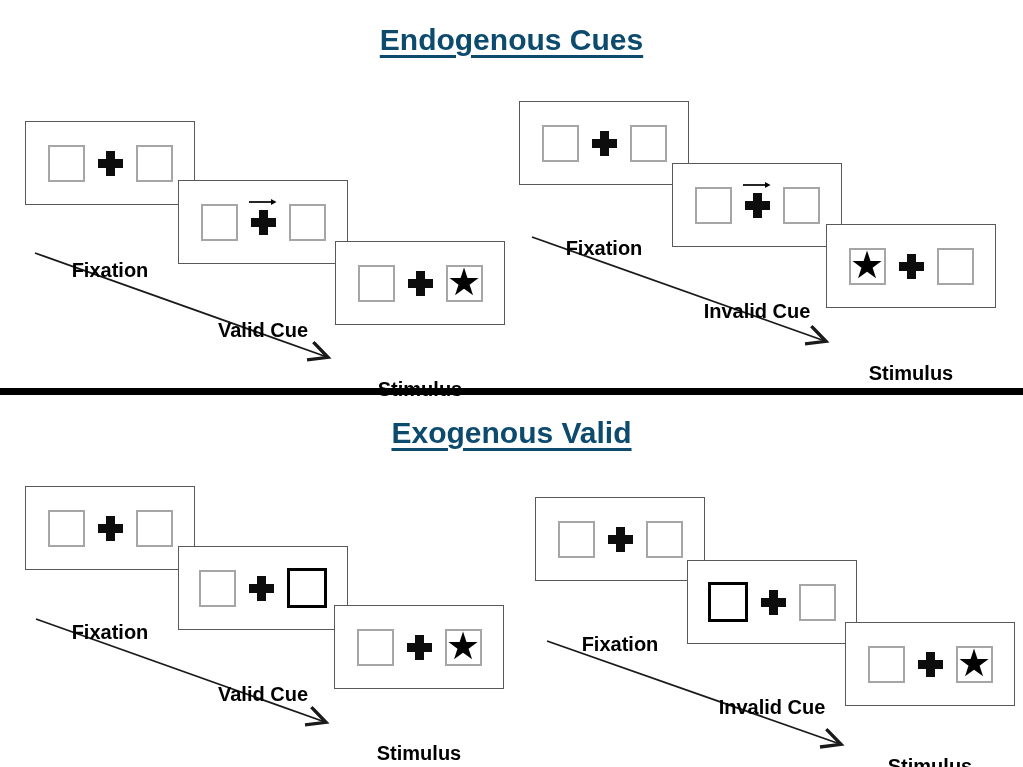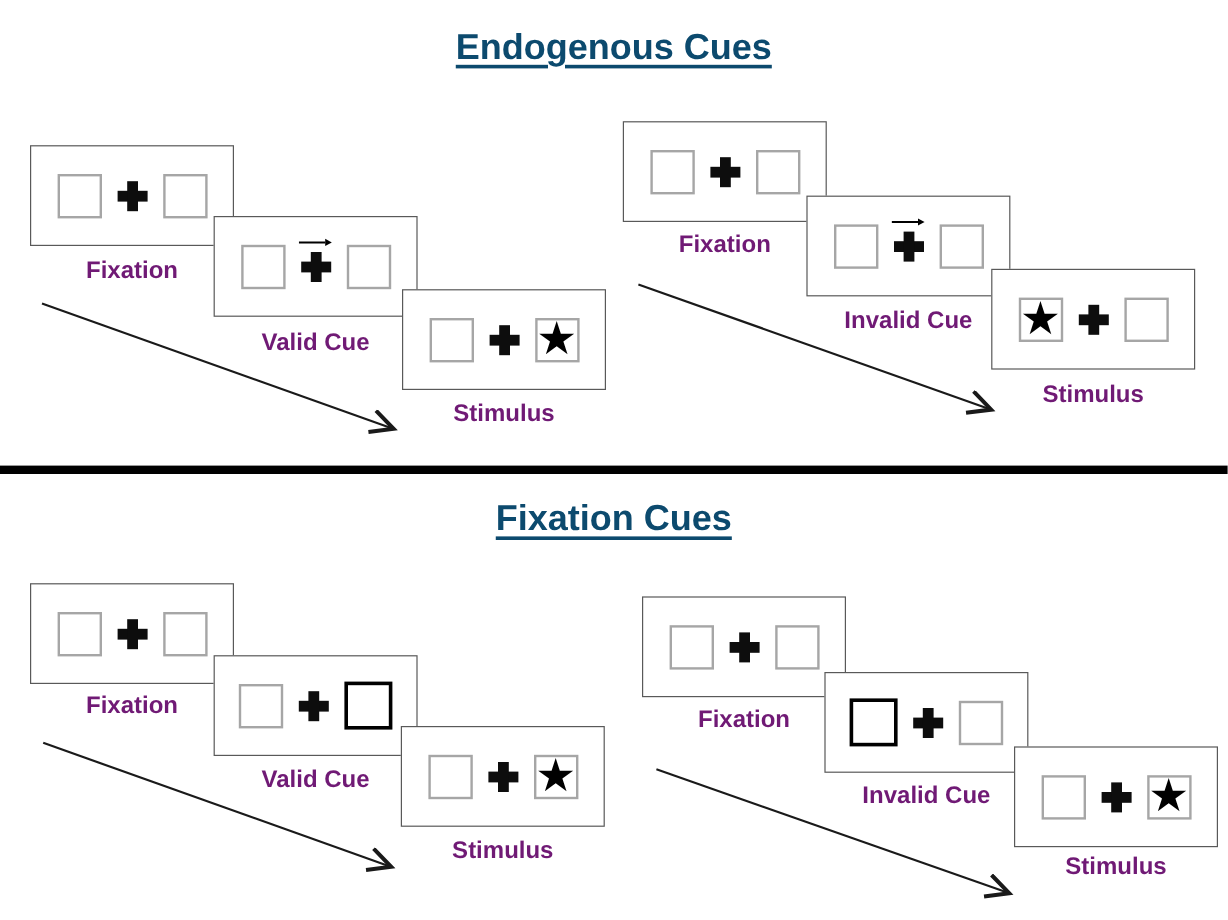--- a/index.html
+++ b/index.html
@@ -45,21 +45,21 @@
   .cue-arrow {
     position:absolute; left:50%; transform:translateX(-50%); top:-13px;
     width:28px; height:10px;
   }
   .star {
     font-family:"DejaVu Sans", sans-serif; font-size:38px; line-height:1;
     color:#000; transform:translateY(-1px);
   }
   .plabel {
     position:absolute; width:170px; text-align:center;
-    font-size:20px; font-weight:bold; color:#701a75;
+    font-size:20px; font-weight:bold; color:#000000;margin-top:44px;
   }
   
   #en-v-fix  { left:25px;  top:121px; z-index:1; }
   #l-en-v-fix{ left:25px;  top:215px; }
   #en-v-cue  { left:178px; top:180px; z-index:2; }
   #l-en-v-cue{ left:178px; top:275px; }
   #en-v-stim { left:335px; top:241px; z-index:3; }
   #l-en-v-stim{ left:335px; top:334px; }
   
   #en-i-fix  { left:519px; top:101px; z-index:1; }
@@ -96,21 +96,21 @@
   <line x1="532" y1="237" x2="825" y2="341" marker-end="url(#ah)"></line>
   <line x1="36" y1="619" x2="325" y2="722" marker-end="url(#ah)"></line>
   <line x1="547" y1="641" x2="840" y2="744" marker-end="url(#ah)"></line>
 </svg>
 
 <div class="title" id="title-endo">
   <span class="ul">Endogenous Cues</span>
 </div>
 <div class="divider"></div>
 <div class="title" id="title-exo">
-  <span class="ul">Fixation Cues</span>
+  <span class="ul">Exogenous Valid</span>
 </div>
 
 <div class="panel" id="en-v-fix">
   <div class="sq"></div>
   <div class="pluswrap">
     <span class="plus"></span>
   </div>
   <div class="sq"></div>
 </div>
 <div class="plabel" id="l-en-v-fix">Fixation</div>

